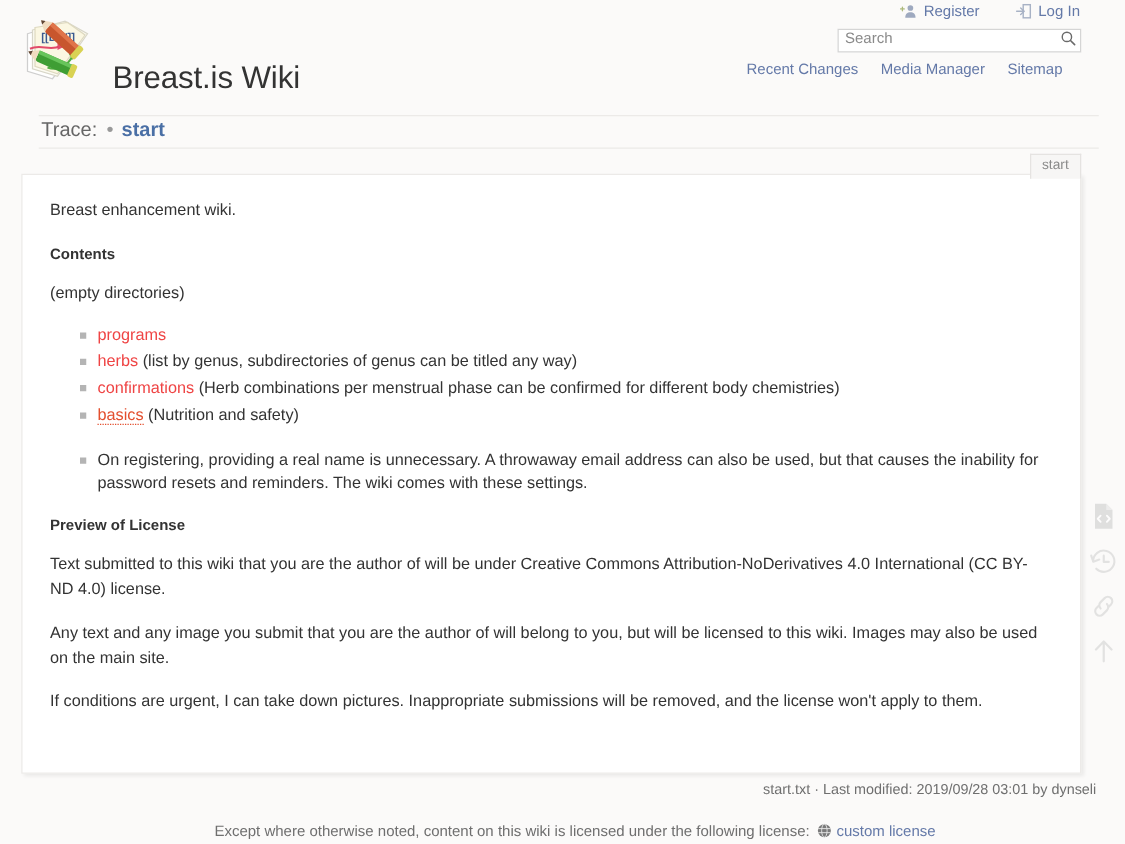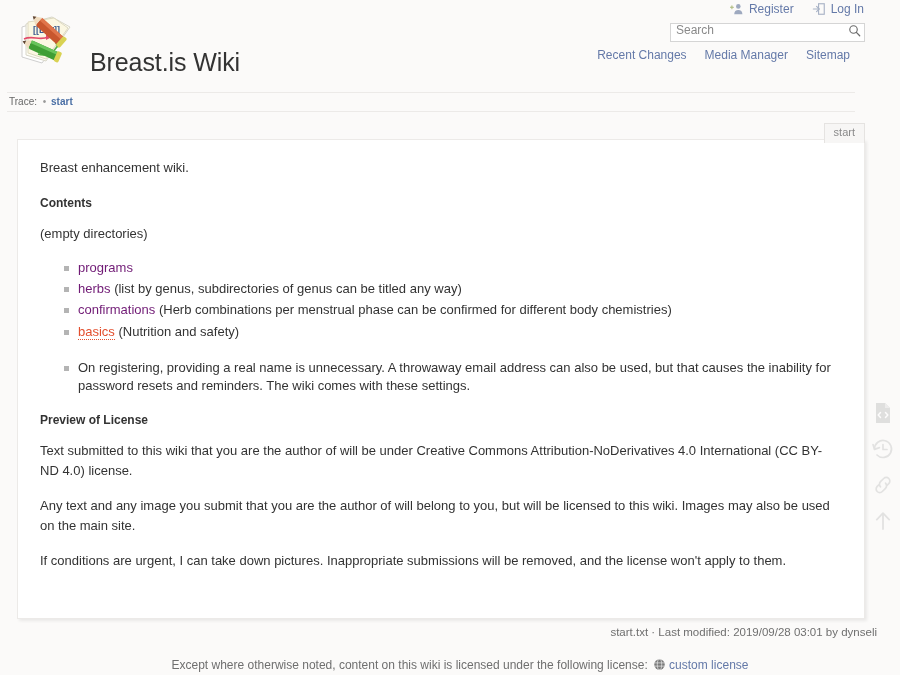--- a/index.html
+++ b/index.html
@@ -37,21 +37,21 @@
     font-weight: normal;
     letter-spacing: -0.1px;
     white-space: nowrap;
     margin-top: 40px;
   }
 
   .user-tools {
     position: absolute;
     right: 36px; top: 2px;
     display: flex;
-    gap: 18px;
+    gap: 28px;
     align-items: center;
     font-size: 12px;
   }
   .user-tools a {
     color: #6479a8;
     text-decoration: none;
     display: flex;
     align-items: center;
     gap: 5px;
     white-space: nowrap;
@@ -93,26 +93,26 @@
   }
   .site-tools a {
     color: #6479a8;
     text-decoration: none;
     white-space: nowrap;
   }
 
   
   .breadcrumb-bar {
     position: absolute;
-    left: 7px; top: 92px;
+    left: 31px; top: 92px;
     width: 848px;
     border-top: 1px solid #eceae8;
     border-bottom: 1px solid #eceae8;
     padding: 3px 0 4px 2px;
-    font-size: 10px;
+    font-size: 16px;
     color: #666;
     background: #fbfaf9;
   }
   .breadcrumb-bar .sep { color: #999; margin: 0 2px 0 3px; }
   .breadcrumb-bar a {
     color: #4a6fa5;
     text-decoration: none;
     font-weight: bold;
   }
 
@@ -177,21 +177,21 @@
     content: "";
     position: absolute;
     left: -14px; top: 7px;
     width: 5px; height: 5px;
     background: #b4b4b4;
   }
   ul.list-contents { margin-bottom: 18px; }
   ul.list-about { margin-bottom: 18px; }
   ul.list-about li { margin-bottom: 1px; }
 
-  a.wikilink1 { color: #701a75; text-decoration: none; }
+  a.wikilink1 { color: #ef4444; text-decoration: none; }
   a.wikilink2 {
     color: #e34f2e;
     text-decoration: none;
     border-bottom: 1px dotted #e34f2e;
   }
 
   
   .page-tools {
     position: absolute;
     right: 4px; top: 400px;

